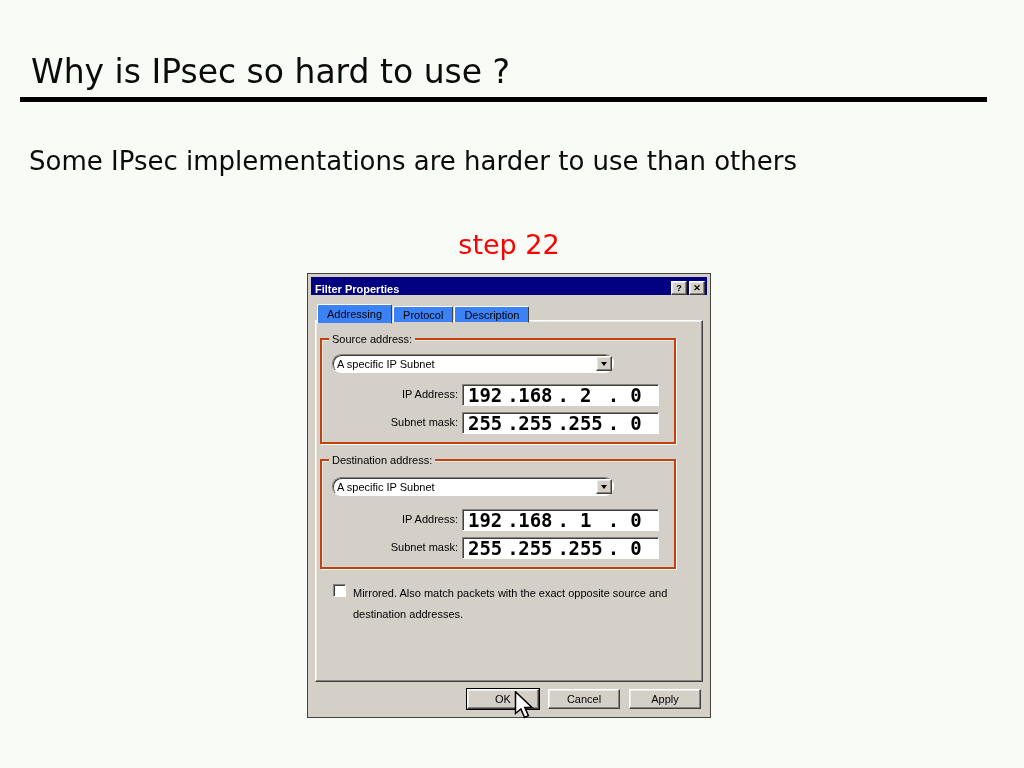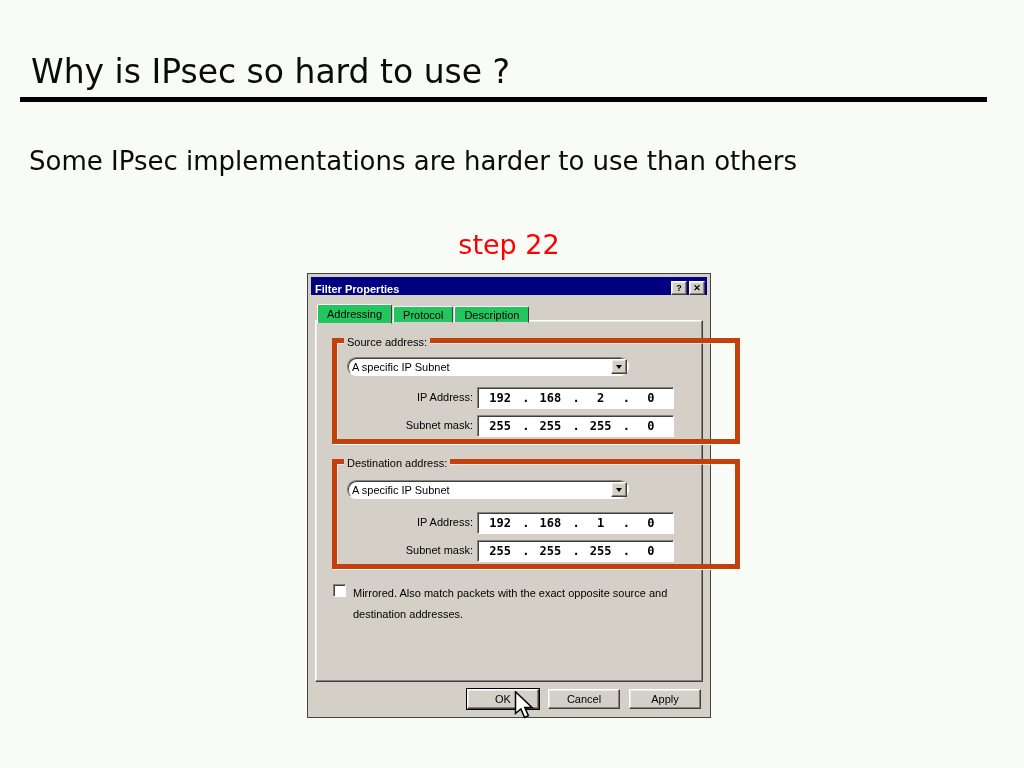--- a/index.html
+++ b/index.html
@@ -63,36 +63,36 @@
     display:flex; align-items:center; justify-content:center;
     font-size:9px; font-weight:bold; color:#000;
     box-sizing:border-box; line-height:1;
   }
   .tabs {
     position:absolute; left:9px; top:29px; height:20px;
     display:flex; align-items:flex-end; z-index:3;
   }
   .tab {
     height:17px; line-height:16px; padding:0 9px;
-    background:#22c55e; font-size:11px; color:#000;
+    background:#3b82f6; font-size:11px; color:#000;
     border:1px solid; border-color:#ffffff #404040 #d4d0c8 #ffffff;
     border-top-left-radius:2px; border-top-right-radius:2px;
     box-sizing:border-box; margin-right:1px; white-space:nowrap;
   }
   .tab.active {
     height:20px; line-height:19px; position:relative; z-index:5;
     margin-bottom:-1px;
   }
   .tab-panel {
     position:absolute; left:7px; top:46px; width:388px; height:362px;
     box-sizing:border-box; z-index:1;
   }
   .groupbox {
-    position:absolute; left:16px; width:408px;
-    border:5px solid #c2410c;
+    position:absolute; left:4px; width:356px;
+    border:2px solid #c2410c;
     box-shadow:1px 1px 0 #ffffff, inset 1px 1px 0 rgba(255,255,255,.55);
     box-sizing:border-box;
   }
   .group-label {
     position:absolute; left:7px; top:-7px;
     background:#d4d0c8; padding:0 3px; font-size:11px; color:#000;
     white-space:nowrap;
   }
   .combo {
     position:absolute; left:10px; top:14px; width:282px; height:19px;
@@ -113,21 +113,21 @@
     border-top:4px solid #000;
   }
   .field-label {
     position:absolute; left:0; width:136px; text-align:right;
     font-size:11px; color:#000; white-space:nowrap;
   }
   .ip-field {
     position:absolute; left:140px; width:197px; height:22px;
     box-sizing:border-box; display:flex; align-items:center;
     font-family:"DejaVu Sans Mono", monospace;
-    font-size:12px; font-weight:bold; color:#000;
+    font-size:19px; font-weight:bold; color:#000;
   }
   .ip-field .octet { flex:1; text-align:center; }
   .ip-field .dot   { width:6px; text-align:center; font-weight:bold; }
   .checkbox-row { position:absolute; left:17px; top:262px; }
   .checkbox {
     position:absolute; left:0; top:1px; width:13px; height:13px;
     box-sizing:border-box;
   }
   .checkbox-label {
     position:absolute; left:20px; top:0; width:330px;

